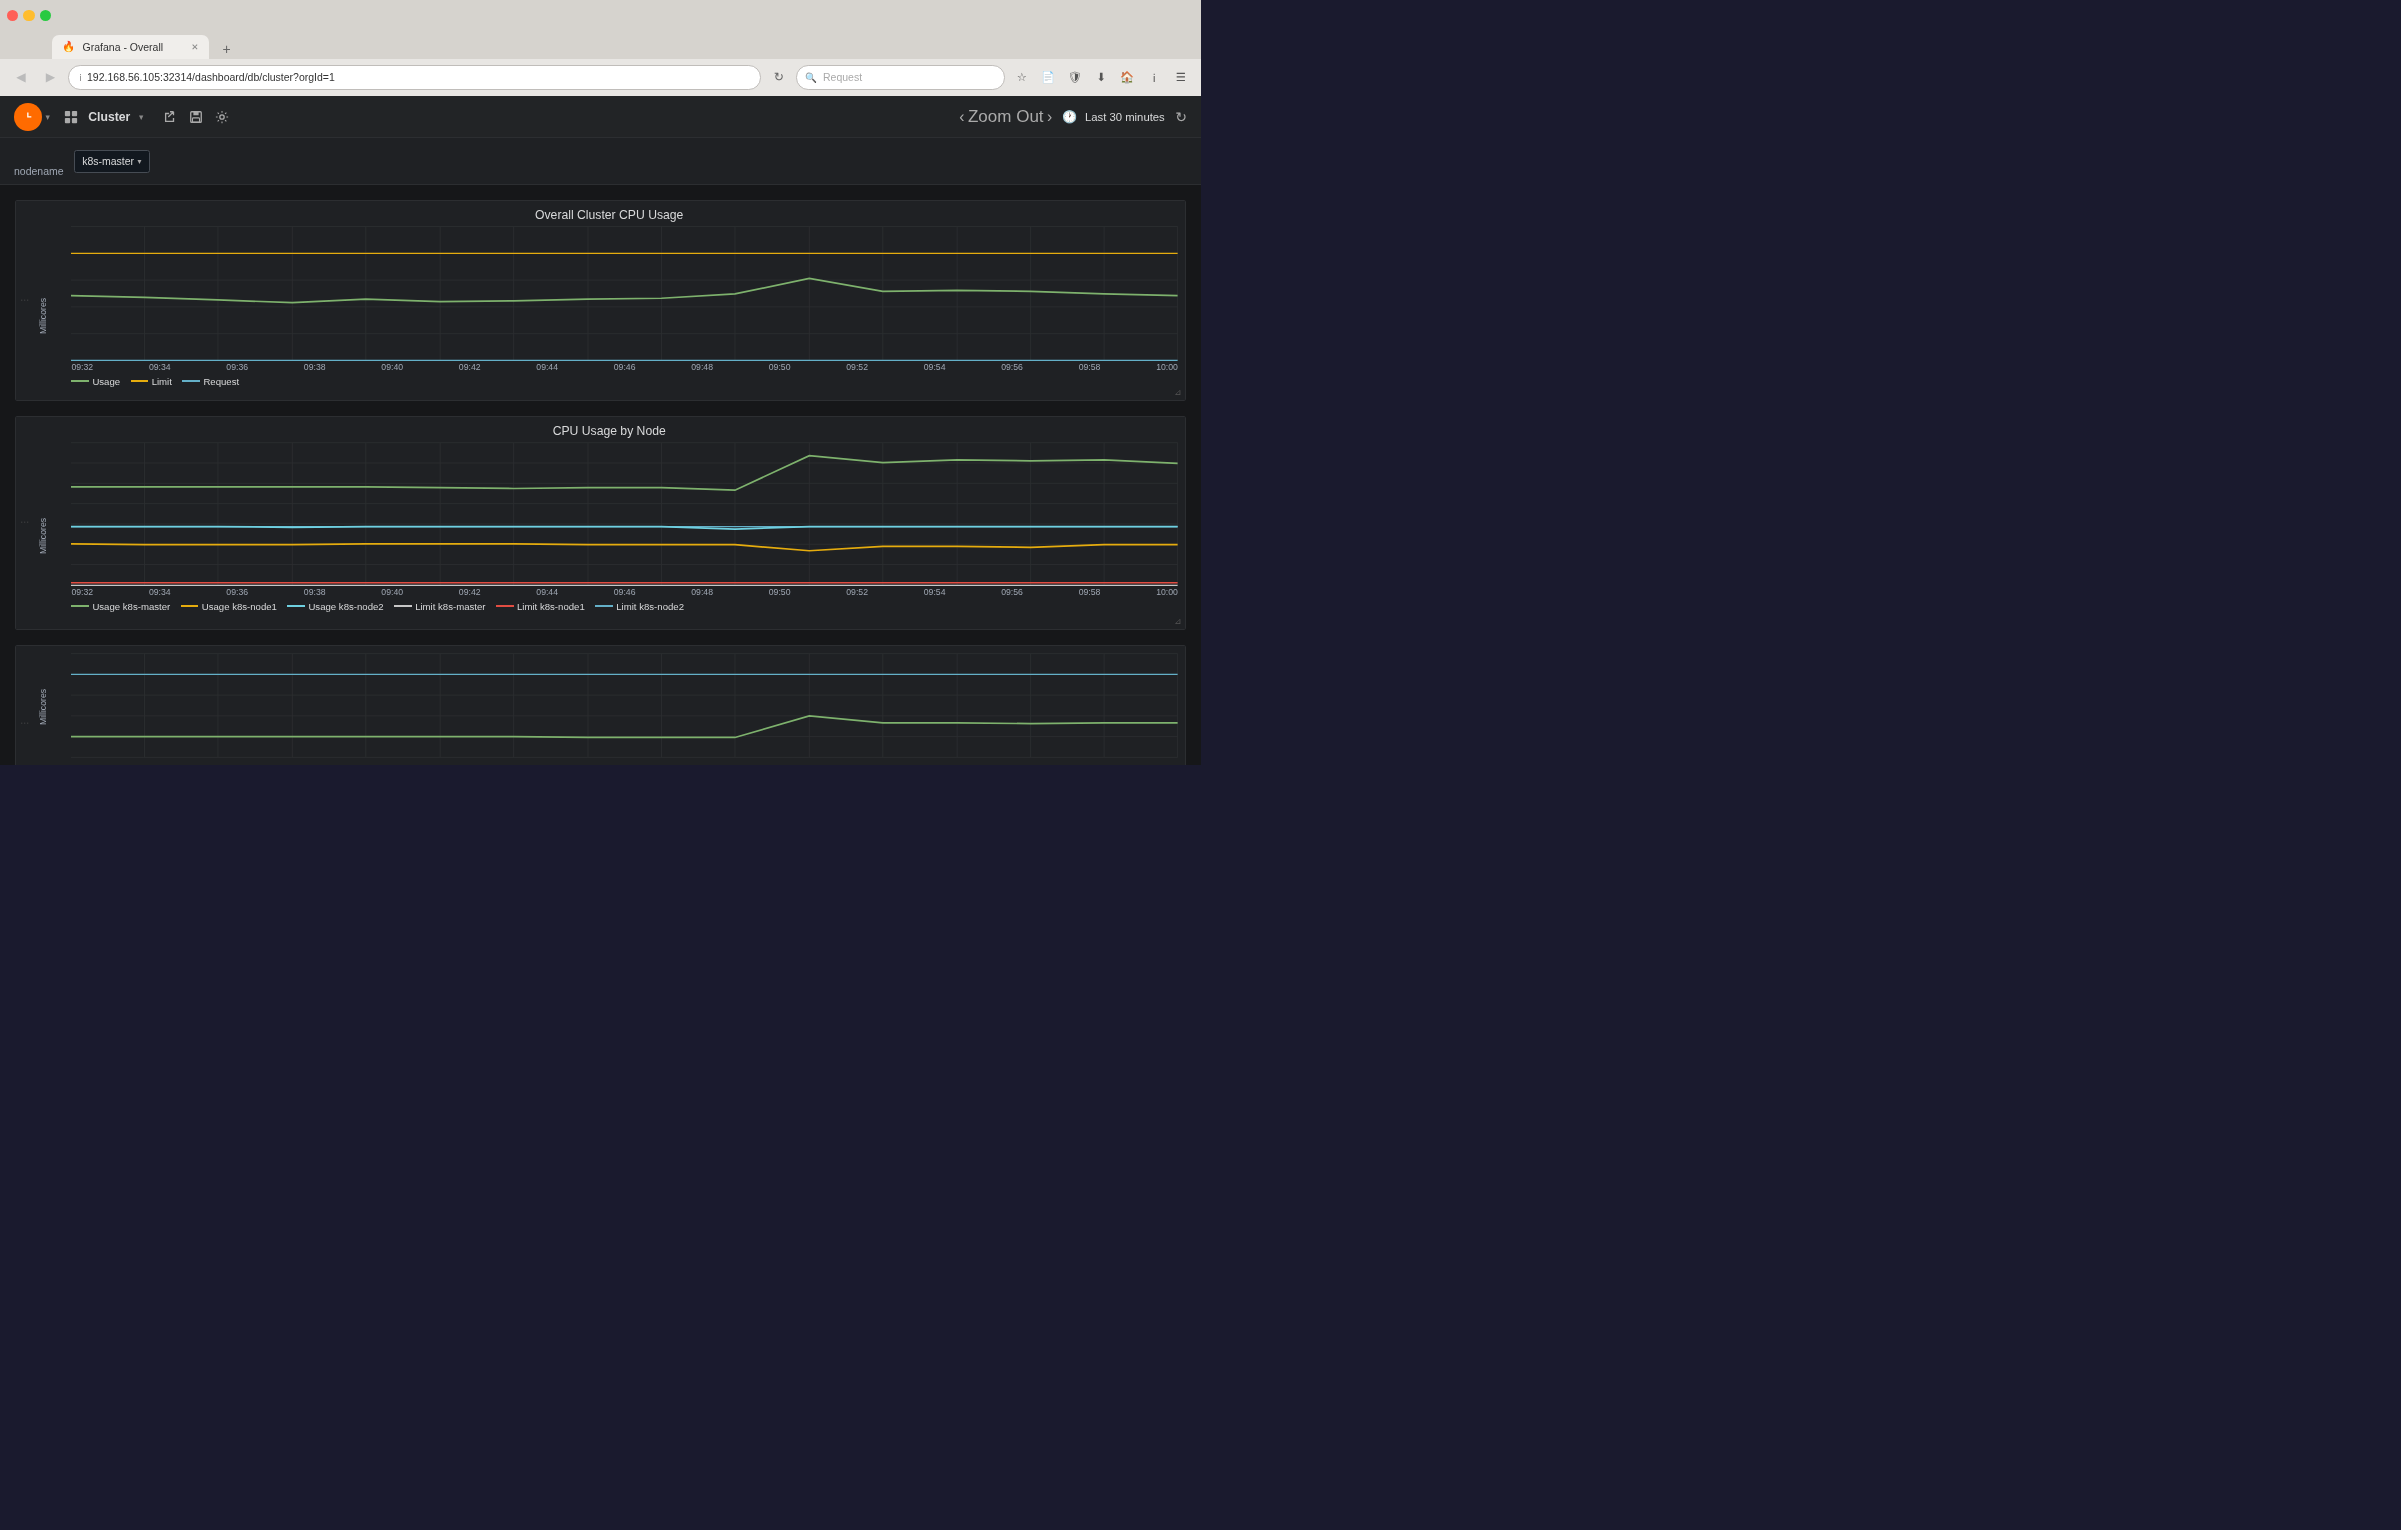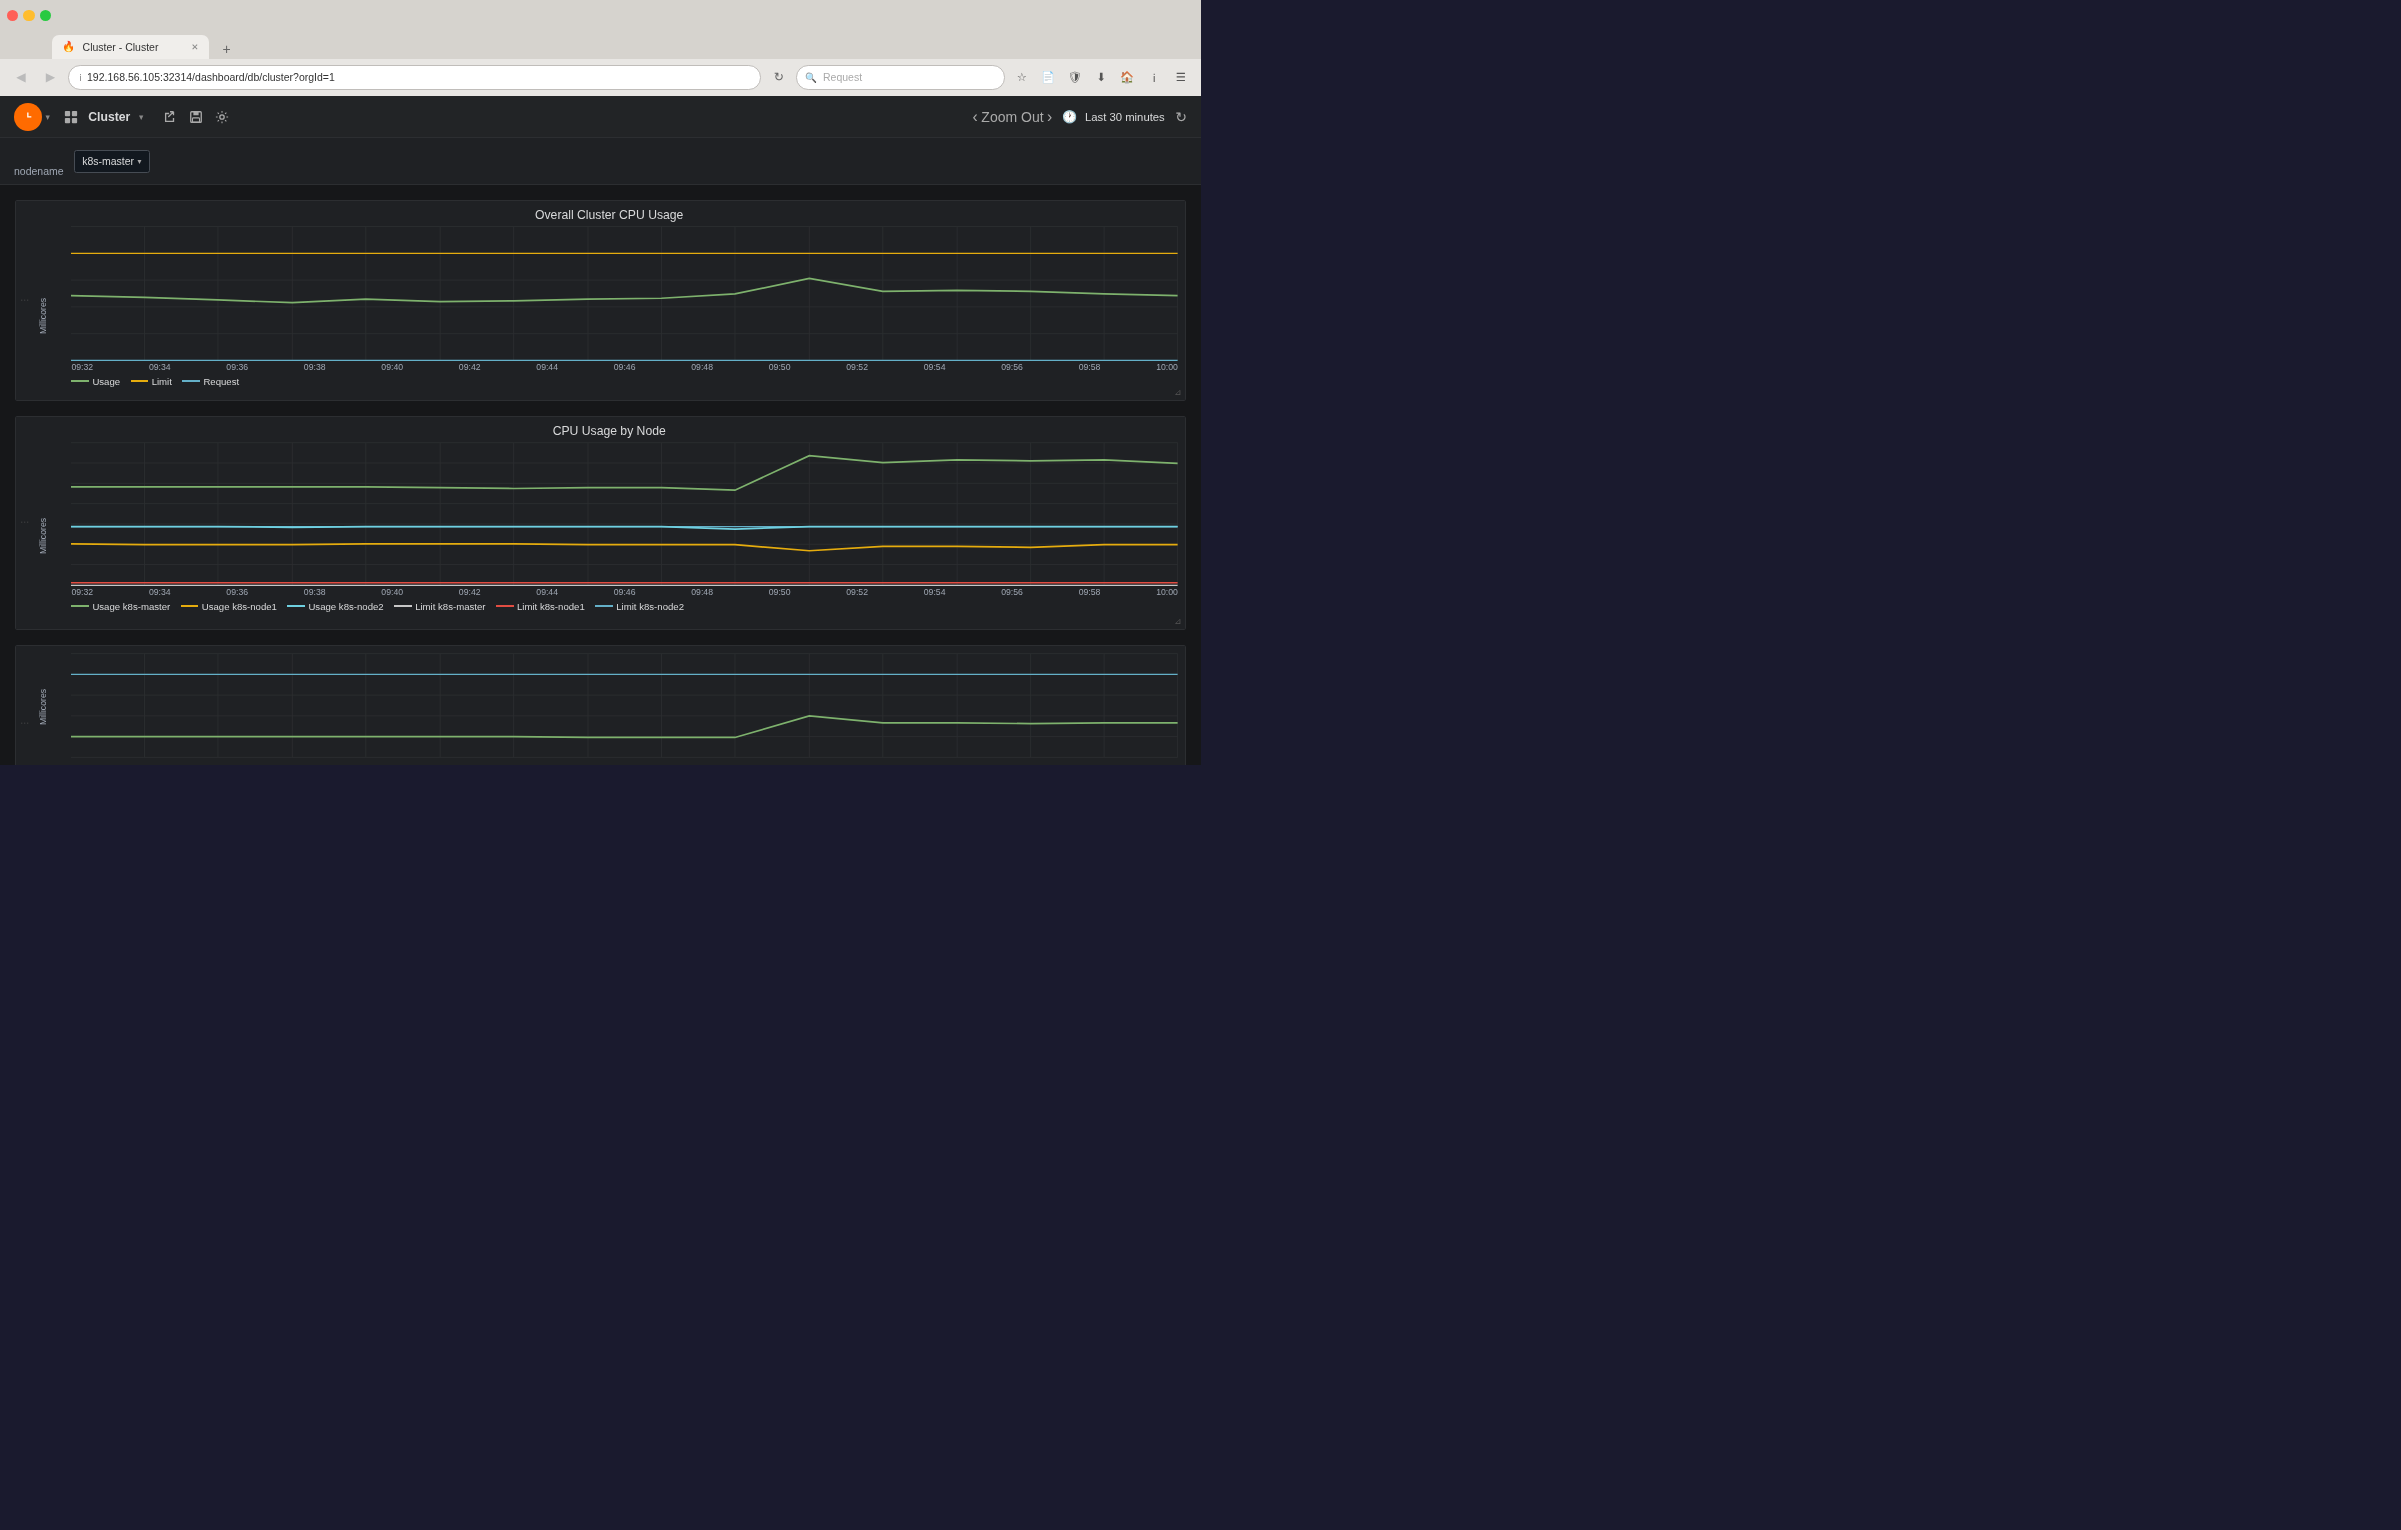--- a/index.html
+++ b/index.html
@@ -26,21 +26,21 @@
     
     .grafana-app { background: #161719; width: 100%; }
     .grafana-header { background: #222426; height: 42px; display: flex; align-items: center; padding: 0 14px; border-bottom: 0.9px solid #2c2e31; }
     .grafana-logo { width: 28px; height: 28px; background: #ff6b00; border-radius: 50%; display: flex; align-items: center; justify-content: center; font-size: 14px; color: white; font-weight: bold; }
     .grafana-logo-btn { display: flex; align-items: center; gap: 3.5px; cursor: pointer; margin-right: 14px; }
     .grafana-logo-caret { color: #888; font-size: 8.7px; }
     .dashboard-title { display: flex; align-items: center; gap: 5.2px; cursor: pointer; }
     .header-spacer { flex: 1; }
     .header-icon-btn { color: #aaa; font-size: 14px; cursor: pointer; width: 26px; height: 26px; display: flex; align-items: center; justify-content: center; }
     .time-controls { display: flex; align-items: center; gap: 3.5px; color: #d8d9da; font-size: 11.3px; }
-    .zoom-out-btn { color: #aaa; font-size: 14px; cursor: pointer; display: flex; align-items: center; gap: 1.7px; }
+    .zoom-out-btn { color: #aaa; font-size: 17px; cursor: pointer; display: flex; align-items: center; gap: 1.7px; }
 
     
     .variables-bar { background: #1f2124; padding: 7px 14px; display: flex; align-items: center; gap: 10.5px; border-bottom: 0.9px solid #2c2e31; }
     .variable-label { color: #9fa7b3; font-size: 10.5px; margin-top: 20px; }
     .variable-select { background: #12181f; border: 0.9px solid #464c54; color: #d8d9da; font-size: 10.5px; padding: 2.6px 7px; border-radius: 2.6px; display: flex; align-items: center; gap: 3.5px; cursor: pointer; height: 23px; }
     .variable-select-caret { color: #aaa; font-size: 7.9px; }
 
     
     .panel { background: #1f2124; border: 0.9px solid #2c2e31; margin: 15px; border-radius: 1.7px; position: relative; }
     .panel-drag { position: absolute; left: 3.5px; top: 50%; transform: translateY(-50%); color: #555; font-size: 8.7px; cursor: grab; writing-mode: vertical-rl; letter-spacing: 1.7px; }
@@ -69,21 +69,21 @@
     <div class="browser-dots">
       <div class="dot dot-red"></div>
       <div class="dot dot-yellow"></div>
       <div class="dot dot-green"></div>
     </div>
   </div>
 
   <div class="browser-tab-bar">
     <div class="browser-tab">
       <span>🔥</span>
-      <span>Cluster - Cluster</span>
+      <span>Grafana - Overall</span>
       <span class="browser-tab-close">✕</span>
     </div>
     <div class="browser-tab-new">
       <span>+</span>
     </div>
   </div>
 
   <div class="browser-toolbar">
     <div class="nav-btn disabled">◀</div>
     <div class="nav-btn disabled">▶</div>

